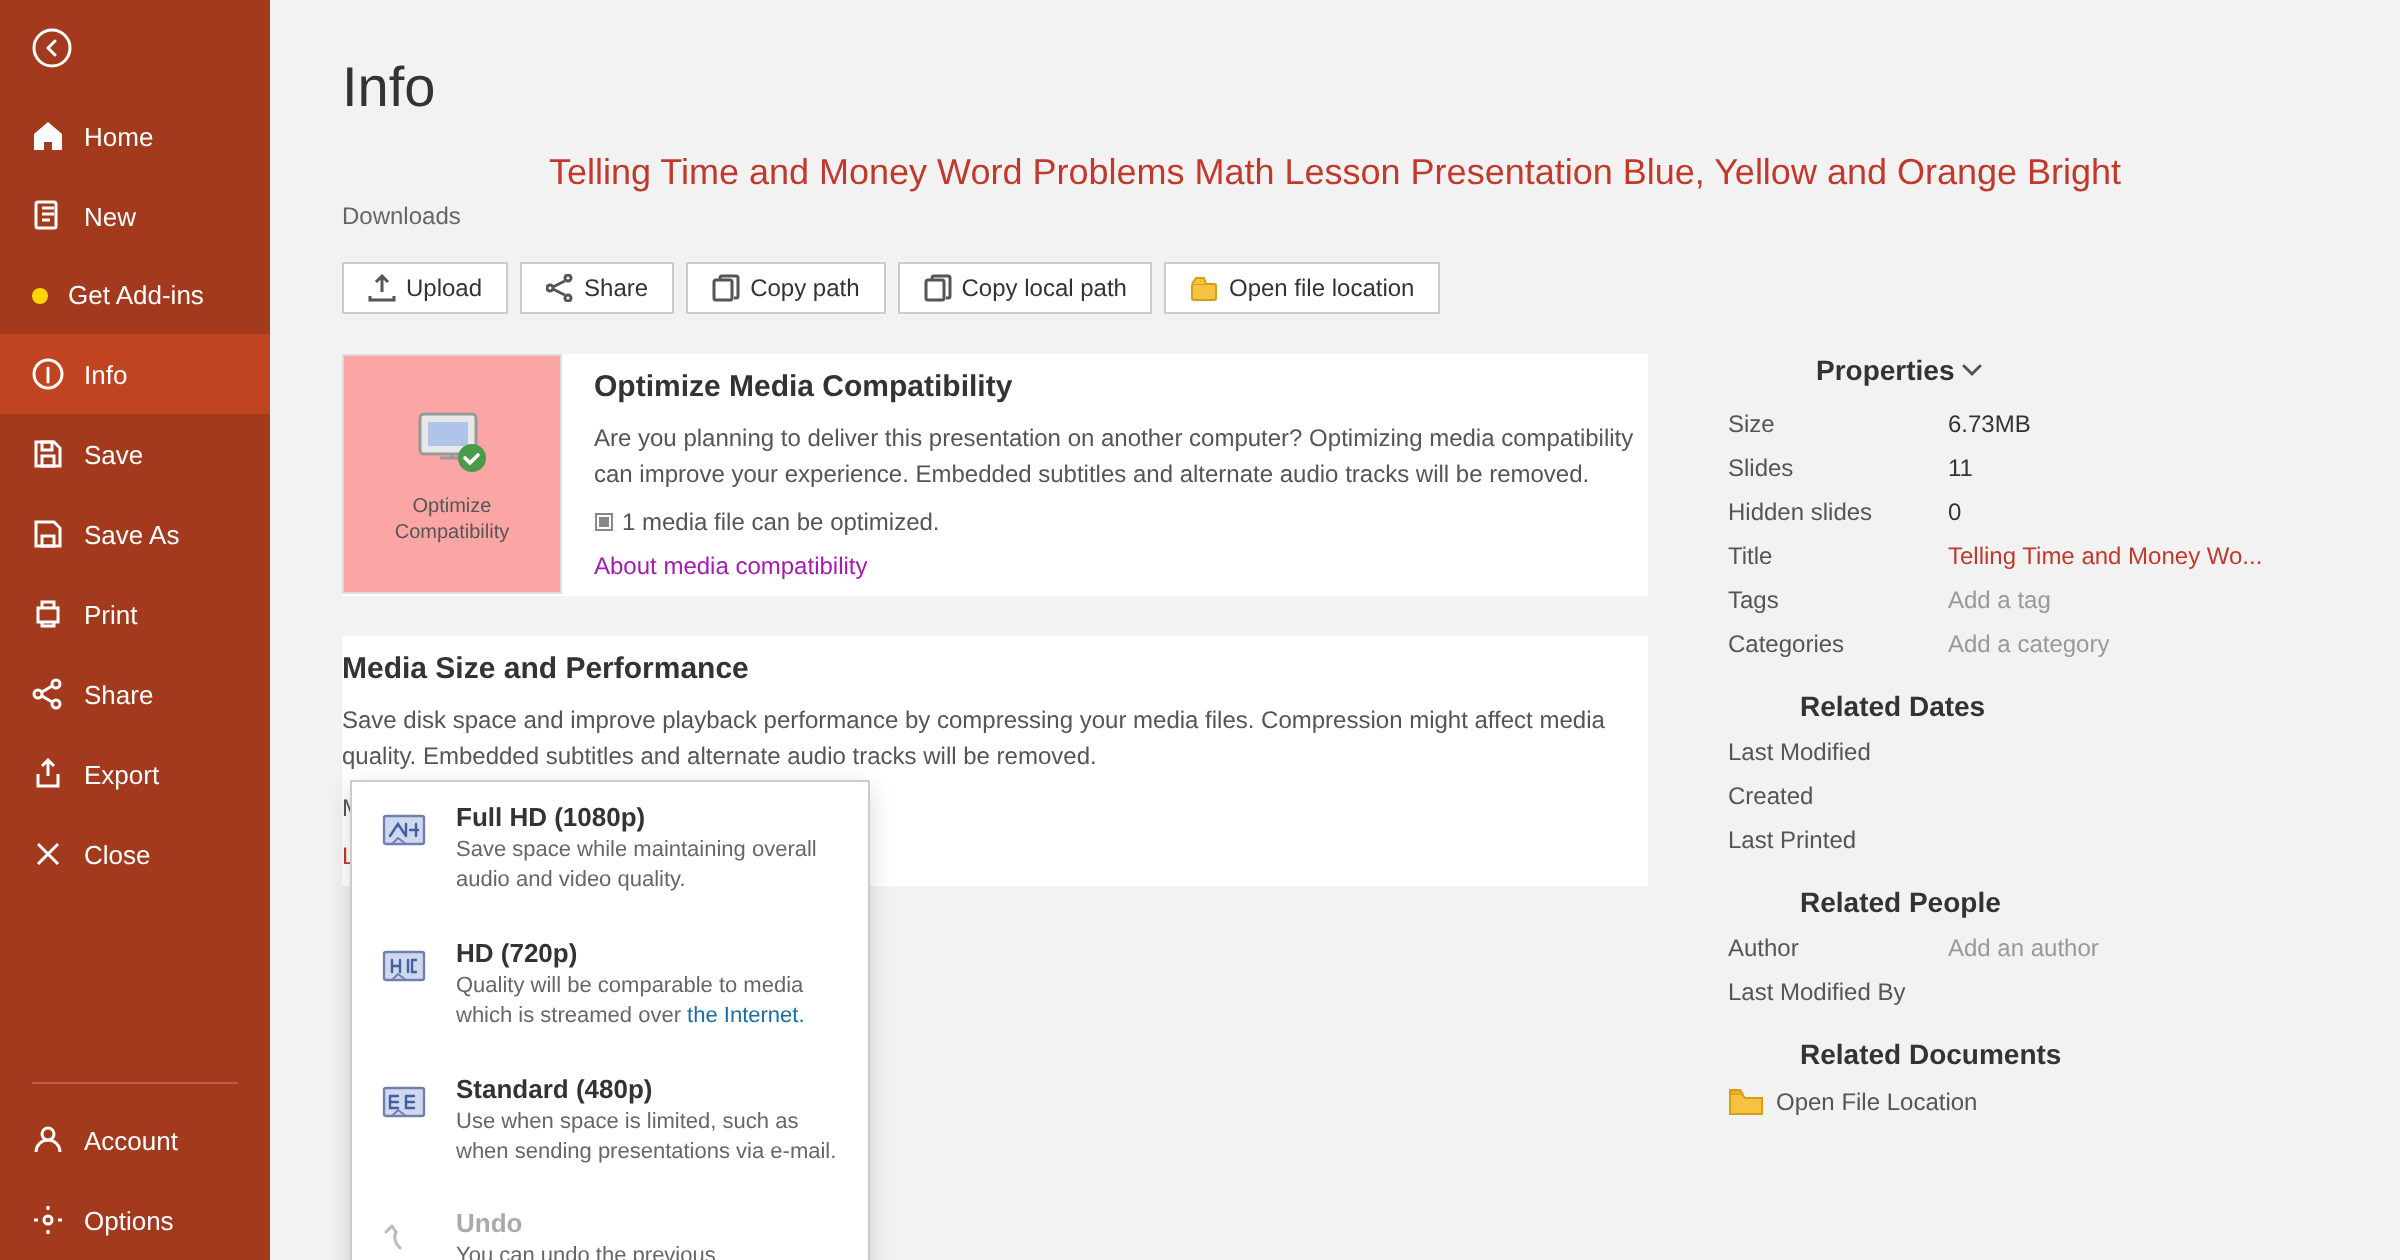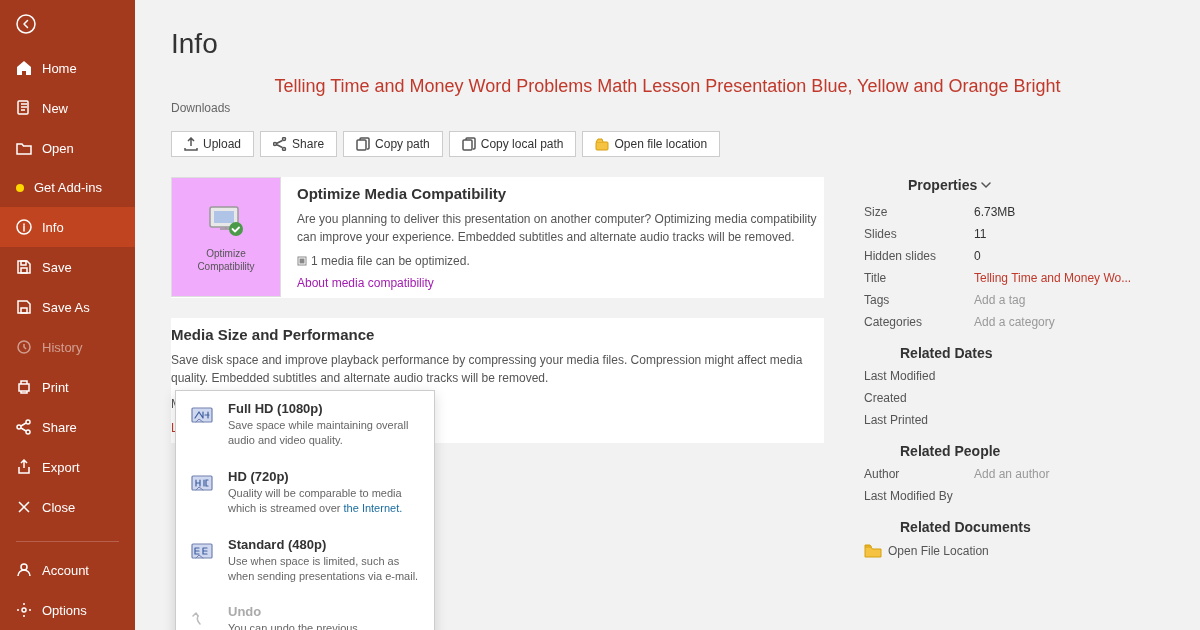--- a/index.html
+++ b/index.html
@@ -130,21 +130,21 @@
       display: flex;
       gap: 16px;
       margin-bottom: 20px;
       background: white;
       padding: 0;
     }
 
     .card-icon {
       width: 110px;
       height: 120px;
-      background: #f0abfc;
+      background: #fca5a5;
       border: 1px solid #ddd;
       display: flex;
       flex-direction: column;
       align-items: center;
       justify-content: center;
       flex-shrink: 0;
       font-size: 11px;
       color: #555;
       text-align: center;
       padding: 8px;
@@ -314,26 +314,20 @@
   </div>
 
   <div class="sidebar-item">
     <svg viewBox="0 0 16 16" fill="none" stroke="white" stroke-width="1.5">
       <rect x="2" y="1" width="10" height="13" rx="1"></rect>
       <path d="M5 4h6M5 7h6M5 10h4"></path>
     </svg>
     <span>New</span>
   </div>
 
-  <div class="sidebar-item">
-    <svg viewBox="0 0 16 16" fill="none" stroke="white" stroke-width="1.5">
-      <path d="M1 4h5l1.5 2H15v8H1V4z"></path>
-    </svg>
-    <span>Open</span>
-  </div>
 
   <div class="sidebar-item">
     <span class="sidebar-dot"></span>
     <span>Get Add-ins</span>
   </div>
 
   <div class="sidebar-item active">
     <svg viewBox="0 0 16 16" fill="white">
       <circle cx="8" cy="8" r="7" fill="none" stroke="white" stroke-width="1.5"></circle>
       <path d="M8 7v5M8 5v1" stroke="white" stroke-width="1.5" stroke-linecap="round"></path>
@@ -351,27 +345,20 @@
   </div>
 
   <div class="sidebar-item">
     <svg viewBox="0 0 16 16" fill="none" stroke="white" stroke-width="1.5">
       <path d="M2 2h9l3 3v9H2V2z"></path>
       <rect x="5" y="9" width="6" height="5"></rect>
     </svg>
     <span>Save As</span>
   </div>
 
-  <div class="sidebar-item disabled">
-    <svg viewBox="0 0 16 16" fill="none" stroke="currentColor" stroke-width="1.5">
-      <circle cx="8" cy="8" r="6"></circle>
-      <path d="M8 5v3l2 2"></path>
-    </svg>
-    <span>History</span>
-  </div>
 
   <div class="sidebar-item">
     <svg viewBox="0 0 16 16" fill="none" stroke="white" stroke-width="1.5">
       <rect x="3" y="5" width="10" height="7"></rect>
       <path d="M5 5V2h6v3M5 12v2h6v-2"></path>
     </svg>
     <span>Print</span>
   </div>
 
   <div class="sidebar-item">

